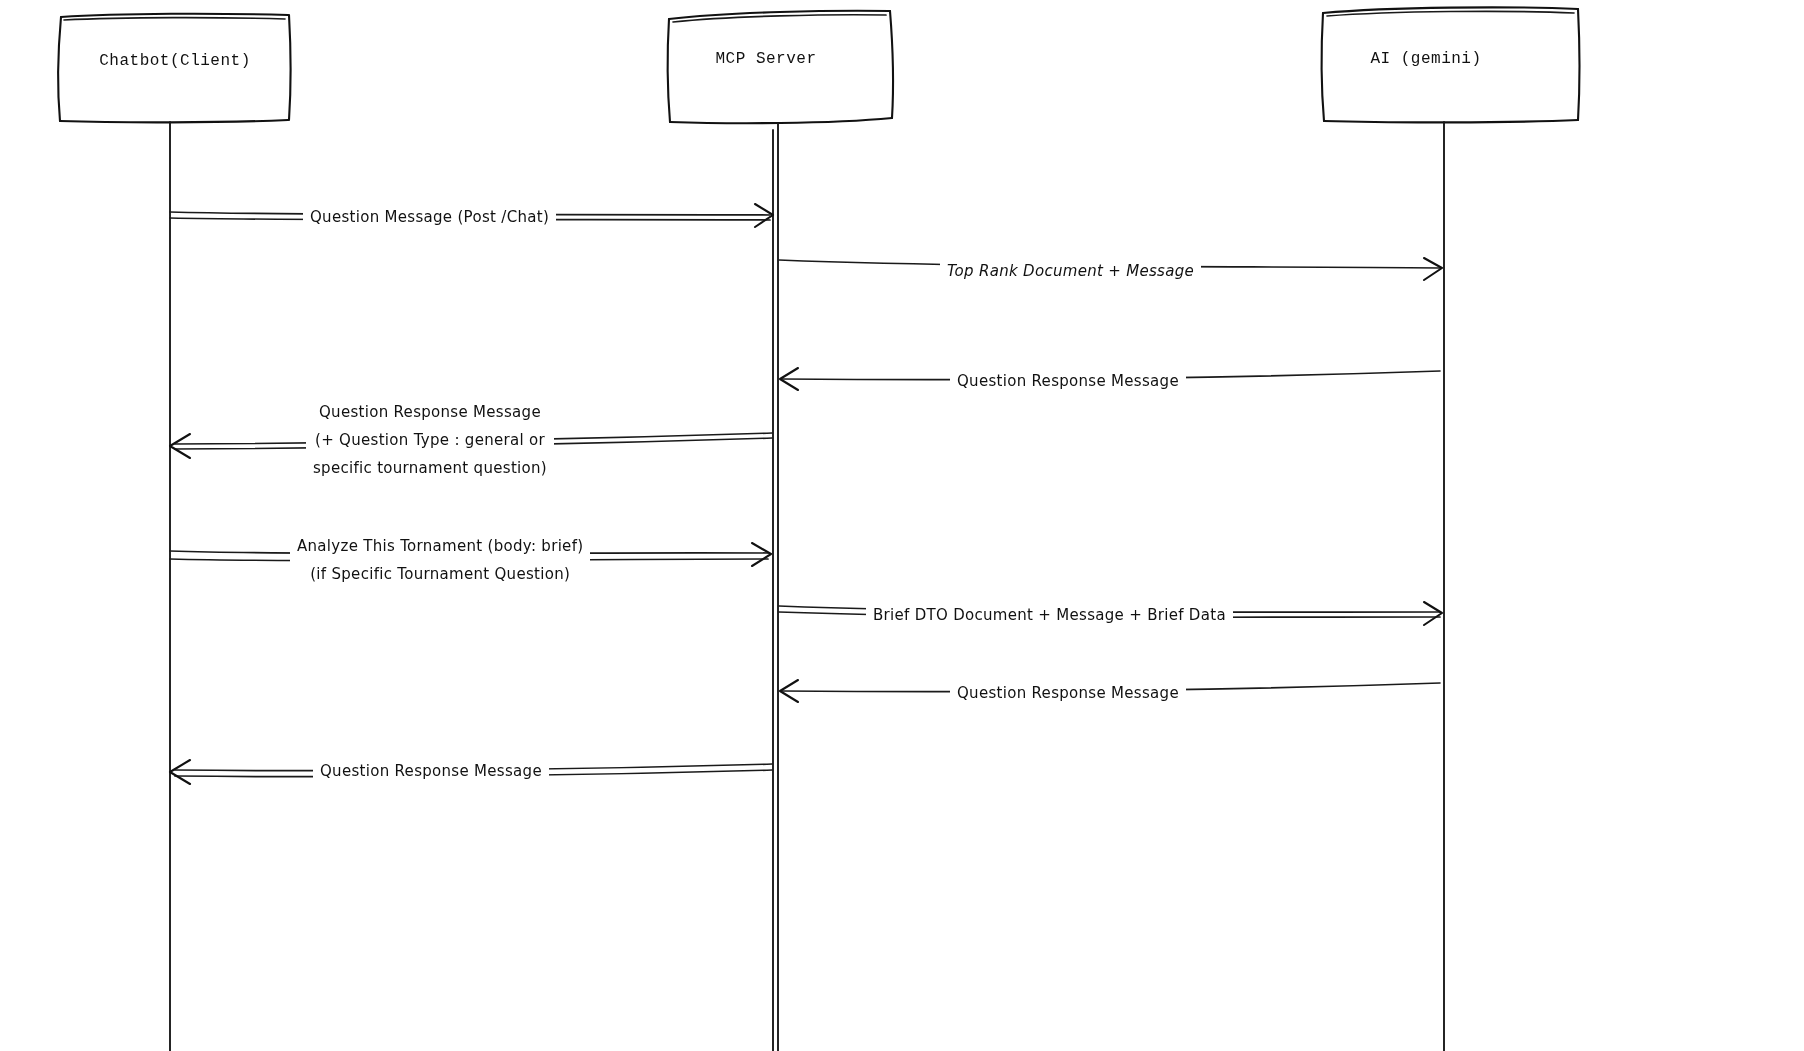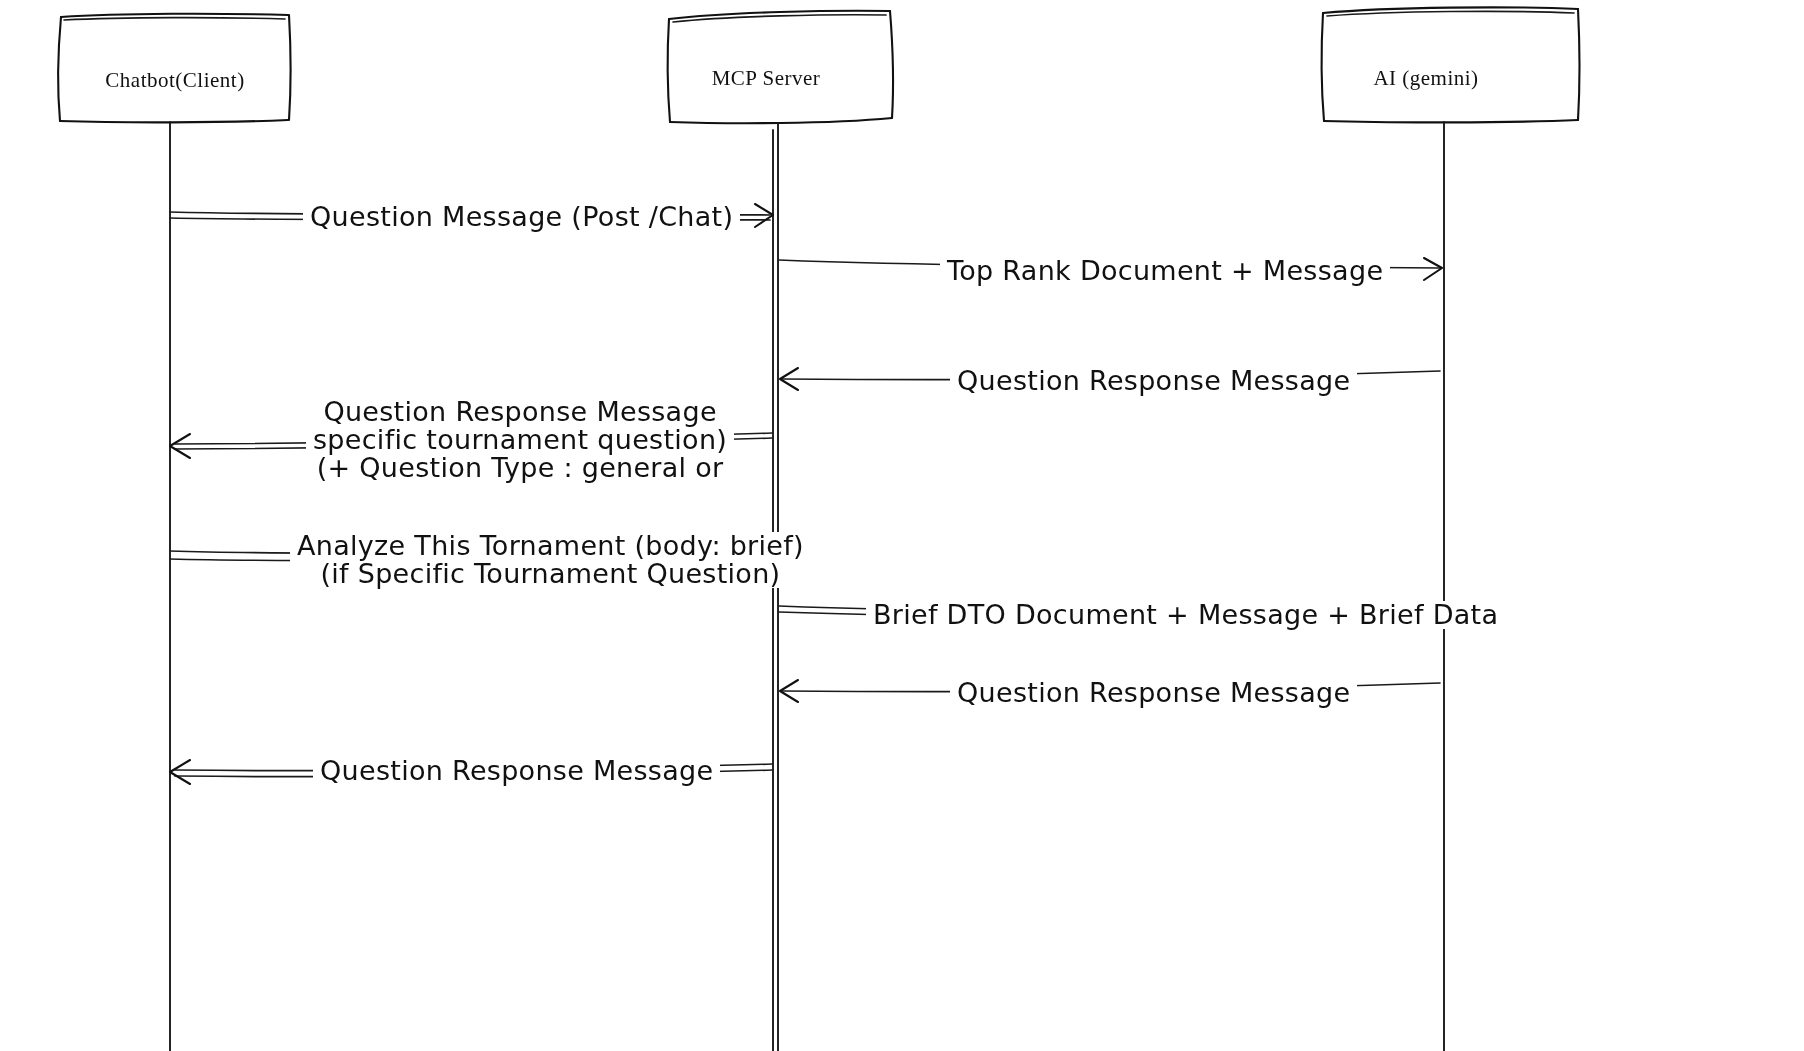--- a/index.html
+++ b/index.html
@@ -43,38 +43,37 @@
     stroke-linecap: round;
   }
   .boxface {
     fill: #ffffff;
   }
   .msg-label-wrap {
     position: absolute;
     text-align: center;
     color: #111111;
     font-family: "DejaVu Sans", sans-serif;
-    font-size: 27px;
+    font-size: 15px;
     line-height: 28px;
     letter-spacing: 0.3px;
     white-space: nowrap;
     background: #ffffff;
     padding: 0 7px;
     box-sizing: border-box;
     pointer-events: none;
   }
   .participant-label {
     position: absolute;
     text-align: center;
     color: #111111;
-    font-family: Liberation Serif, serif;
-    font-size: 21px;
+    font-family: Liberation Mono, monospace;
+    font-size: 16px;
     letter-spacing: 0.5px;
     white-space: nowrap;
-    margin-top: 16px;
   }
 </style>
 </head>
 <body>
 
 <div id="canvas">
 
   <svg class="diagram" viewBox="0 0 1804 1051">
 
     <g>
@@ -159,32 +158,32 @@
   <div class="participant-label" style="left:60px; top:52px; width:230px;">Chatbot(Client)</div>
 
   <div class="participant-label" style="left:668px; top:50px; width:196px;">MCP Server</div>
 
   <div class="participant-label" style="left:1322px; top:50px; width:208px;">AI (gemini)</div>
 
   <div class="msg-label-wrap" style="left:303px; top:203px;">
     <div>Question Message (Post /Chat)</div>
   </div>
 
-  <div class="msg-label-wrap" style="left:940px; top:257px;">
+  <div class="msg-label-wrap" style="left:940px; top:257px;font-style:italic;">
     <div>Top Rank Document + Message</div>
   </div>
 
   <div class="msg-label-wrap" style="left:950px; top:367px;">
     <div>Question Response Message</div>
   </div>
 
   <div class="msg-label-wrap" style="left:306px; top:398px;">
     <div>Question Response Message</div>
+    <div>(+ Question Type : general or</div>
     <div>specific tournament question)</div>
-    <div>(+ Question Type : general or</div>
   </div>
 
   <div class="msg-label-wrap" style="left:290px; top:532px;">
     <div>Analyze This Tornament (body: brief)</div>
     <div>(if Specific Tournament Question)</div>
   </div>
 
   <div class="msg-label-wrap" style="left:866px; top:601px;">
     <div>Brief DTO Document + Message + Brief Data</div>
   </div>

